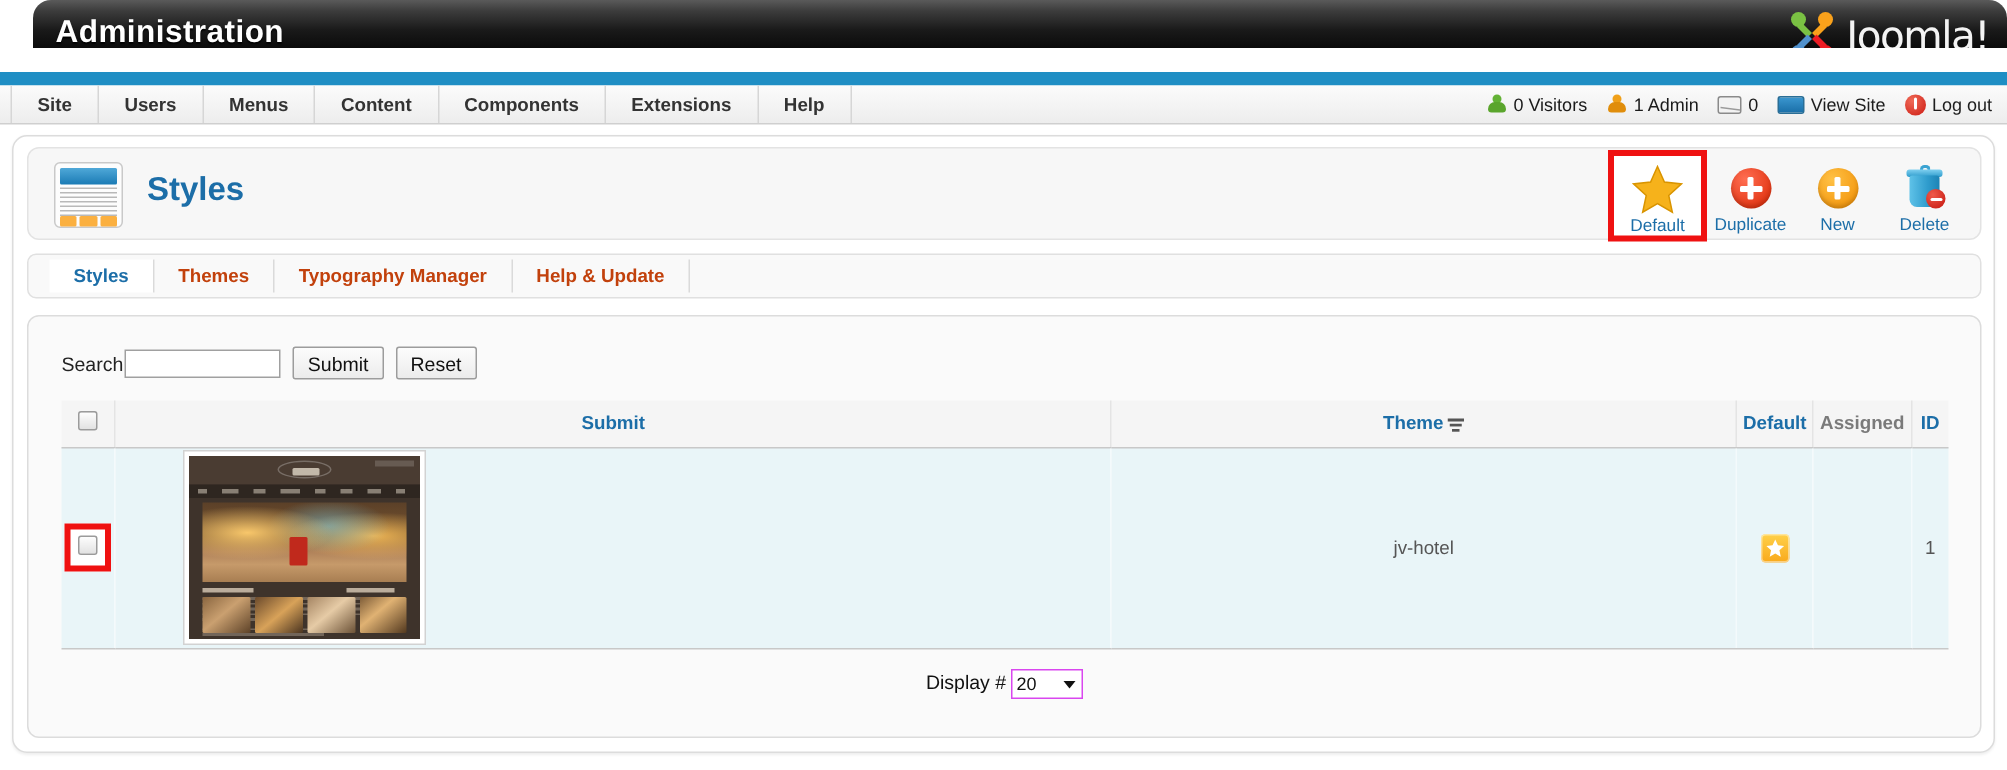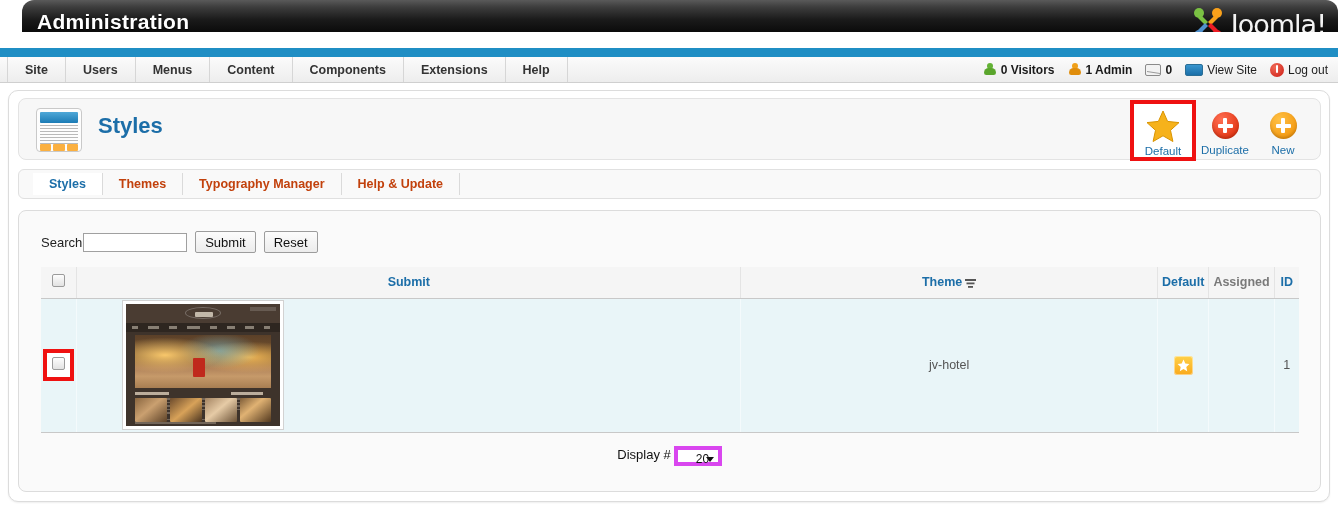--- a/index.html
+++ b/index.html
@@ -53,21 +53,21 @@
     border-right: 1px solid #d6d6d6;
     cursor: pointer;
   }
   .menu-item:first-child { border-left: 1px solid #d6d6d6; margin-left: 7px;}
   .menu-spacer { flex: 1; }
   .status-area {
     display: flex; align-items: center; gap: 13px; padding-right: 10px;
     font-size: 12px; color: #222;
   }
   .status-item { display: flex; align-items: center; gap: 4px; }
-  .status-item .lbl { color:#1a1a1a;font-weight:bold; }
+  .status-item .lbl { color:#1a1a1a; }
   .status-link { color:#1d1d1d;text-align:center; }
 
   
   .ic-person { position: relative; width: 14px; height: 13px; }
   .ic-person .head { position:absolute; left:4px; top:0; width:6px; height:6px; border-radius:50%; }
   .ic-person .body { position:absolute; left:1px; top:5px; width:12px; height:7px; border-radius:6px 6px 3px 3px; }
   .ic-person.green .head { background:#63b235; } .ic-person.green .body { background:#5aa52c; }
   .ic-person.orange .head { background:#f0a019; } .ic-person.orange .body { background:#e08d0b; }
   .ic-mail {
     width: 16px; height: 12px; border:1px solid #8a8a8a; background:#f2f2f2;
@@ -293,24 +293,24 @@
     box-shadow: inset 0 0 0 1px rgba(255,255,255,.45);
   }
 
   
   .footer-row {
     position: absolute; left: 0; right: 0; top: 224px; height: 54px;
     text-align:center; padding-top: 11px;
     font-size: 13px; color: #111;
   }
   .disp-select {
-    height: 20px; width: 48px; border: 4px solid #d946ef; background:#fff;
+    height: 20px; width: 48px; border: 1px solid #d946ef; background:#fff;
     font-size: 12px; margin-left: 3px; font-family:"Liberation Sans",sans-serif;
     display:inline-block; position:relative; vertical-align:middle; text-align:left;
-    padding-left: 18px; line-height: 18px; cursor:pointer;
+    padding-left: 3px; line-height: 18px; cursor:pointer;
   }
   .disp-select .arrow {
     position:absolute; right: 4px; top: 7px;
     border-left: 4px solid transparent; border-right: 4px solid transparent;
     border-top: 5px solid #111;
   }
 </style>
 </head>
 <body>
 
@@ -415,20 +415,31 @@
           <div class="cap">Duplicate</div>
         </div>
 
         <div class="tbtn">
           <div class="glyph">
               <span class="circle-plus orange"></span>
             </div>
           <div class="cap">New</div>
         </div>
 
+        <div class="tbtn">
+          <div class="glyph">
+            <span class="trash">
+              <span class="handle"></span>
+                <span class="lid"></span>
+                <span class="can"></span>
+                <span class="minus"></span>
+            </span>
+          </div>
+          <div class="cap">Delete</div>
+        </div>
 
       </div>
     </div>
 
     <div class="tabs-block">
       <div class="tab active">Styles</div>
       <div class="tab">Themes</div>
       <div class="tab">Typography Manager</div>
       <div class="tab">Help &amp; Update</div>
     </div>

